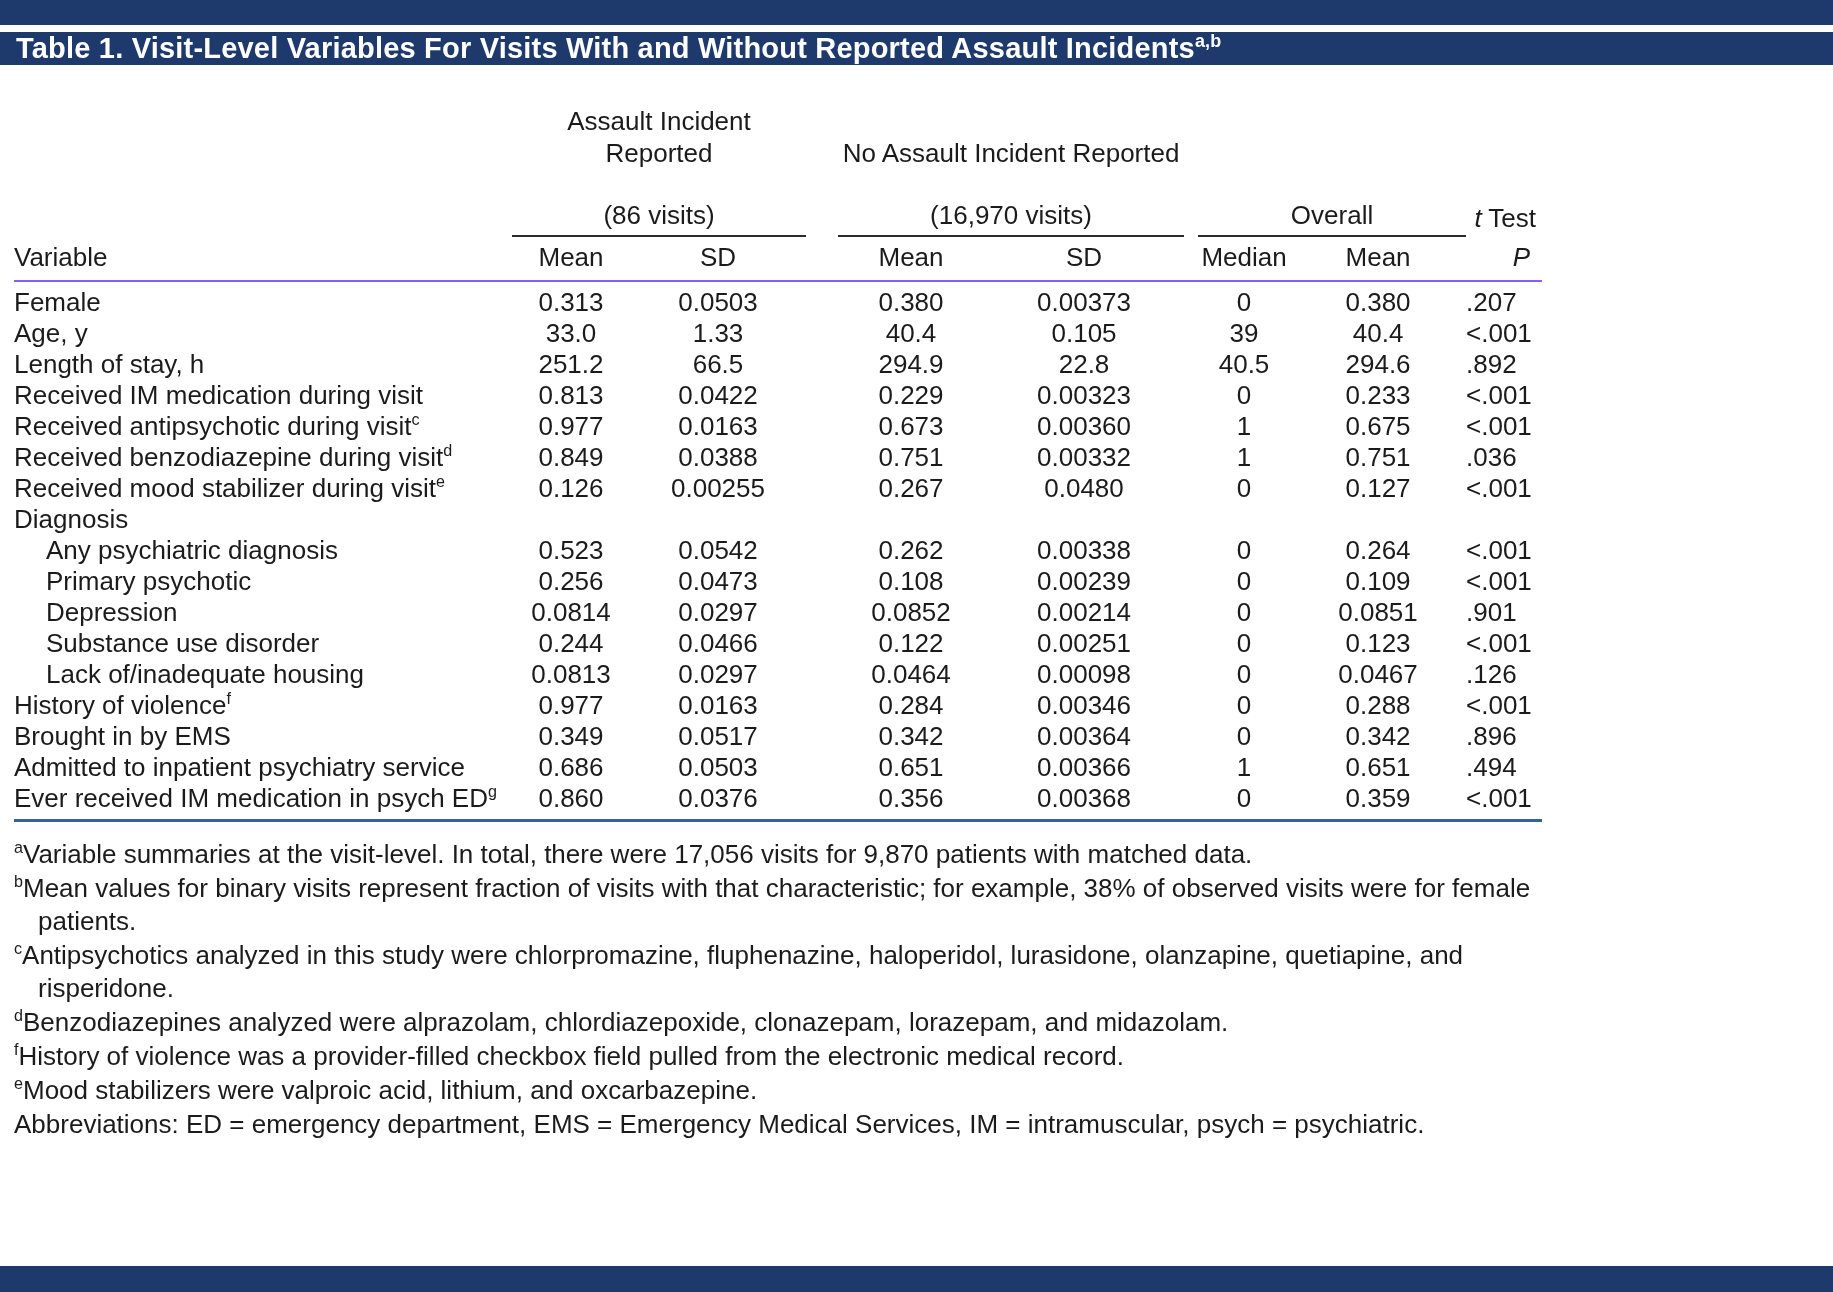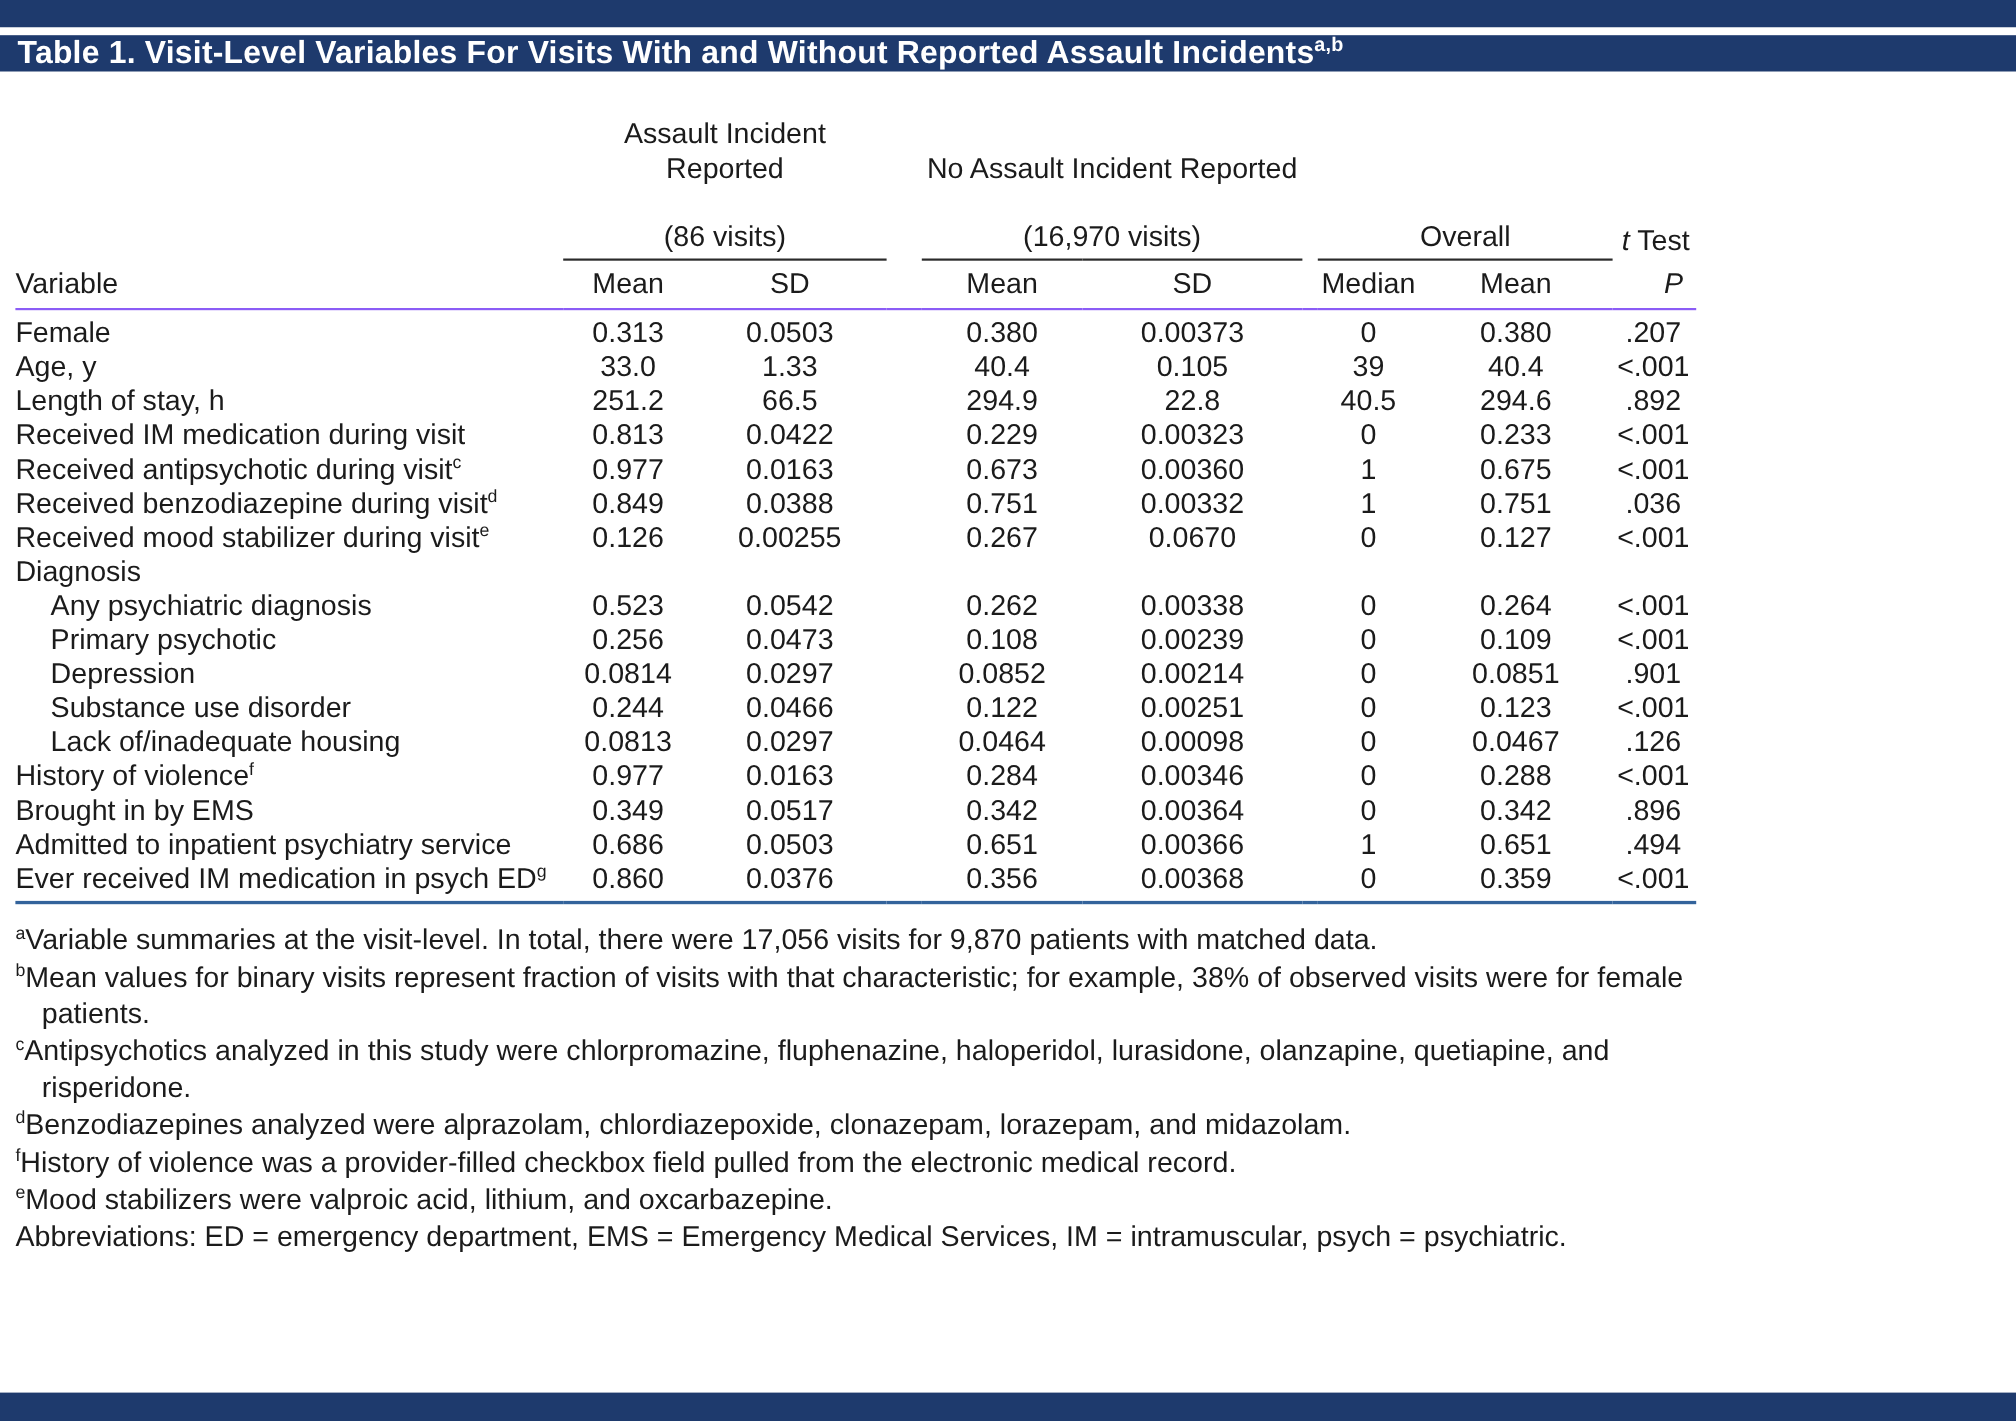--- a/index.html
+++ b/index.html
@@ -37,21 +37,21 @@
     text-align:center; vertical-align:bottom; padding-bottom:3px;
   }
   .group-cell .l1, .group-cell .l2 { display:block; line-height:1.22;margin-top:31px; }
   th.ttest { vertical-align:bottom; text-align:right; padding-right:6px; padding-bottom:2px; }
   tr.col-header-row th { border-bottom:2px solid #8b5cf6; padding:5px 0 7px; text-align:center; }
   tr.col-header-row th.var-head { text-align:left; }
   tr.col-header-row th.p-head { text-align:right; padding-right:12px; }
   .it { font-style:italic; }
   tbody td { font-size:26px; line-height:31px; vertical-align:baseline; }
   tbody td.num { text-align:center; }
-  tbody td.p-val { text-align:center; padding-right:2px; }
+  tbody td.p-val { text-align:left; padding-right:2px; }
   tbody td.var-cell { text-align:left; }
   tbody td.indent { padding-left:32px; }
   tbody tr.first-data td { padding-top:5px; }
   tbody tr:last-child td { border-bottom:3px solid #33639b; padding-bottom:5px; }
   .footnotes { margin-top:16px; width:1528px; }
   .footnote {
     font-size:26px; line-height:33px;
     padding-left:24px; text-indent:-24px;
     margin-bottom:1px;
   }
@@ -183,21 +183,21 @@
           <td class="num">1</td>
           <td class="num">0.751</td>
           <td class="num p-val">.036</td>
         </tr>
         <tr>
           <td class="var-cell">Received mood stabilizer during visit<sup>e</sup></td>
           <td class="num">0.126</td>
           <td class="num">0.00255</td>
           <td></td>
           <td class="num">0.267</td>
-          <td class="num">0.0670</td>
+          <td class="num">0.0480</td>
           <td></td>
           <td class="num">0</td>
           <td class="num">0.127</td>
           <td class="num p-val">&lt;.001</td>
         </tr>
         <tr>
           <td class="var-cell">Diagnosis</td>
           <td class="num"></td>
           <td class="num"></td>
           <td></td>

